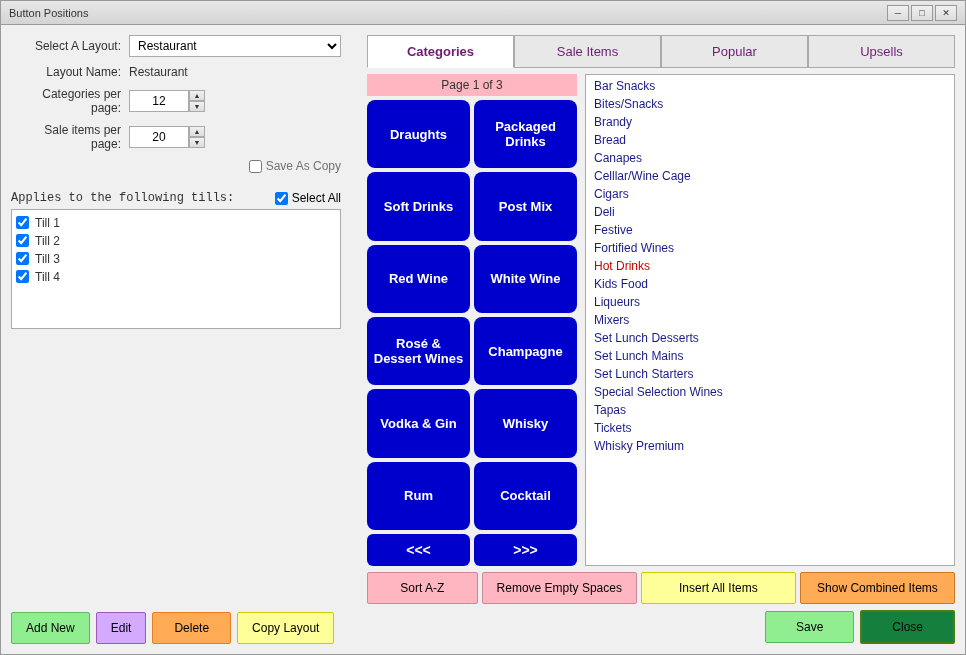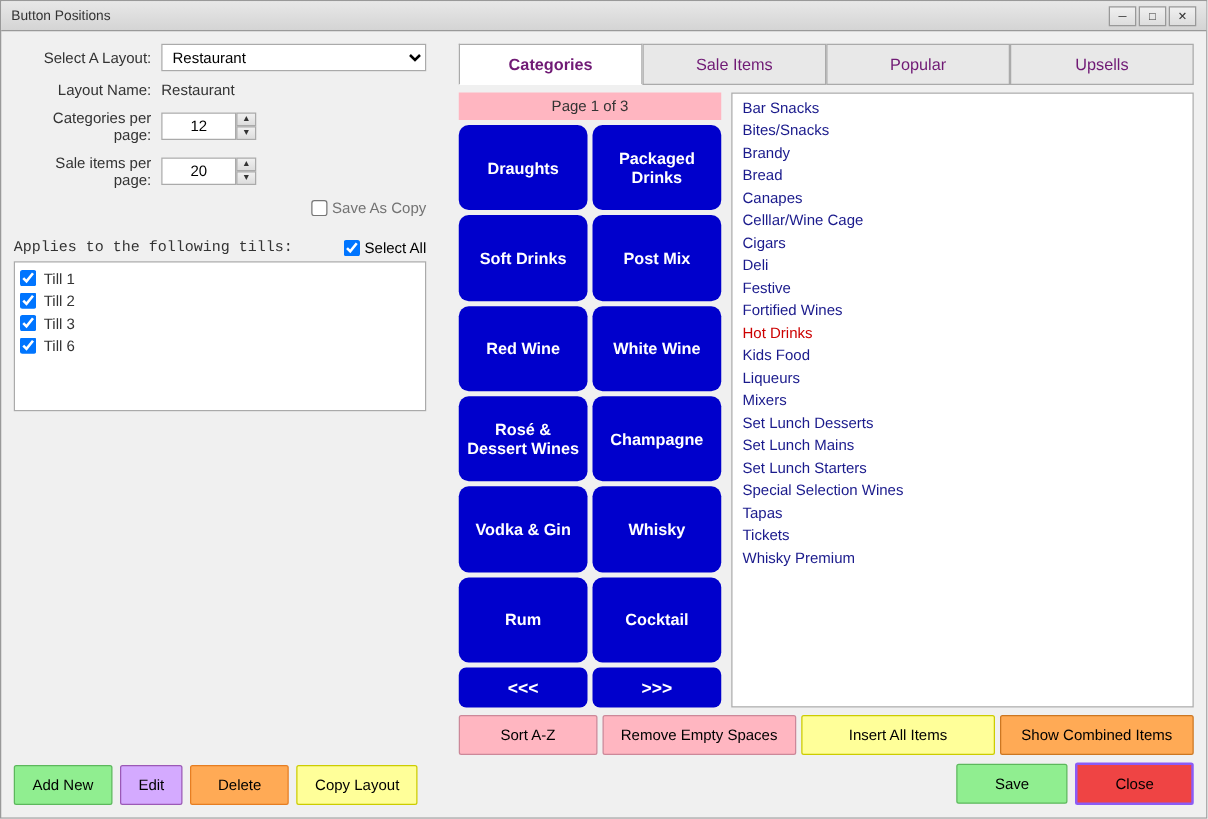--- a/index.html
+++ b/index.html
@@ -343,22 +343,22 @@
     .btn-save {
       background: #90ee90;
       border: 1px solid #5cb85c;
       padding: 8px 30px;
       cursor: pointer;
       font-size: 12px;
       border-radius: 2px;
       margin-left: auto;
     }
     .btn-close {
-      background: #ef4444;
-      border: 2px solid #8b5cf6;
+      background: #15803d;
+      border: 2px solid #4d7c0f;
       padding: 8px 30px;
       cursor: pointer;
       font-size: 12px;
       border-radius: 2px;
     }
   </style>
 </head>
 <body>
 
 <div class="window">
@@ -432,21 +432,21 @@
             <div class="till-item">
               <input type="checkbox" checked="" style="">
               <span>Till 2</span>
             </div>
             <div class="till-item">
               <input type="checkbox" checked="" style="">
               <span>Till 3</span>
             </div>
             <div class="till-item">
               <input type="checkbox" checked="" style="">
-              <span>Till 6</span>
+              <span>Till 4</span>
             </div>
           </div>
       </div>
 
       <div class="bottom-buttons-left">
         <button class="btn-add-new">Add New</button>
         <button class="btn-edit">Edit</button>
         <button class="btn-delete">Delete</button>
         <button class="btn-copy-layout">Copy Layout</button>
       </div>

